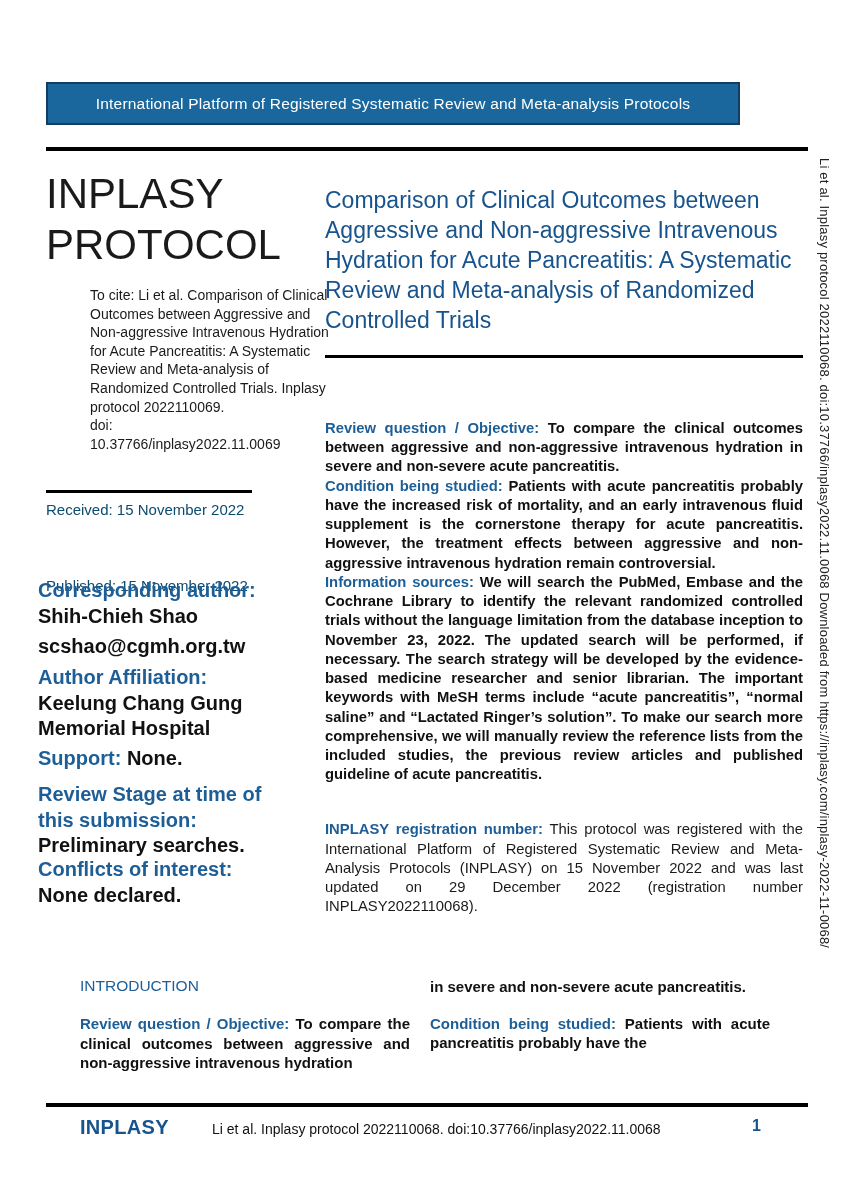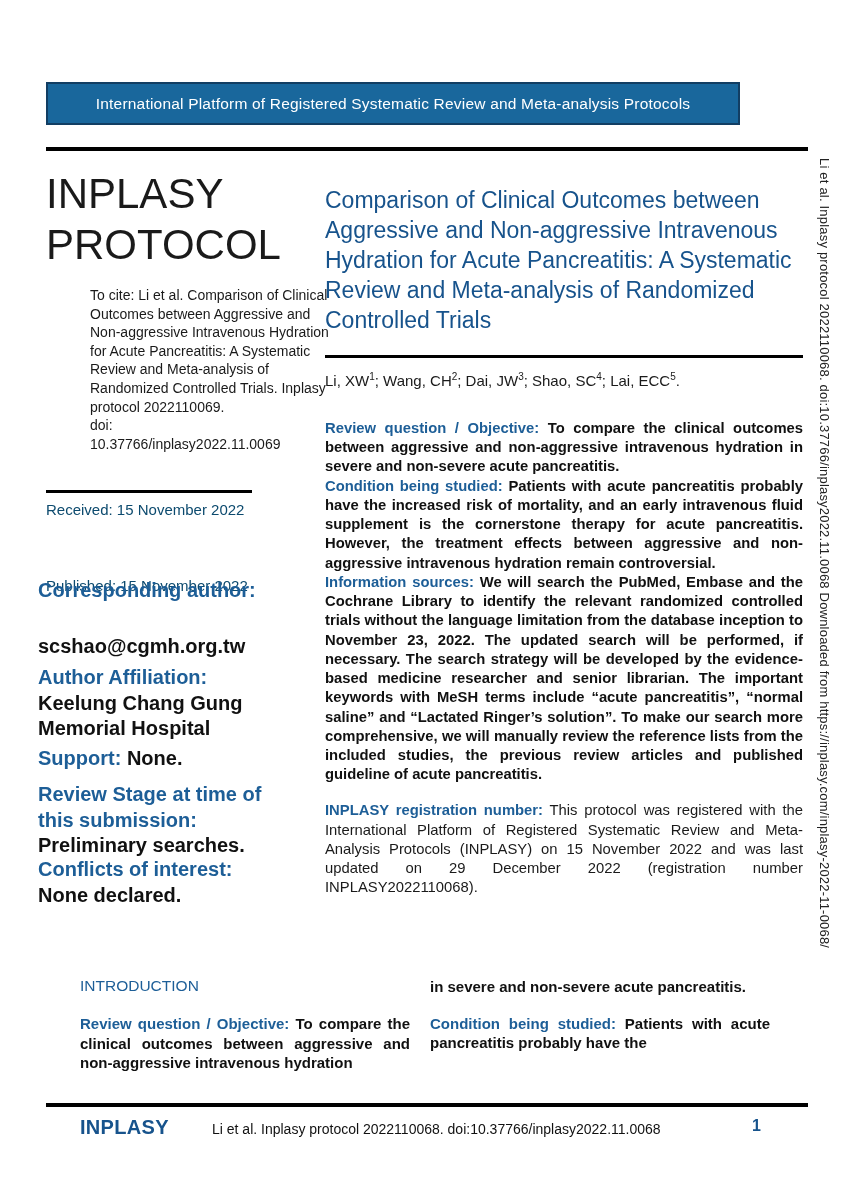--- a/index.html
+++ b/index.html
@@ -42,21 +42,21 @@
   .title{
     position:absolute;left:325px;top:186px;width:480px;
     font-size:23px;line-height:1.3;font-weight:normal;color:#17538C;
   }
   .authors{position:absolute;left:325px;top:371px;width:478px;font-size:15px;color:#1a1a1a;}
   .authors sup{font-size:10px;}
   .body-col{position:absolute;left:325px;top:419px;width:478px;}
   .body-col p{margin:0;font-size:14.8px;line-height:1.3;text-align:justify;}
   .body-col p.boldpara{font-weight:bold;color:#111;}
   .body-col p .lead{color:#1D5E97;font-weight:bold;}
-  .body-col p.regpara{font-weight:normal;color:#1a1a1a;margin-top:17px;}
+  .body-col p.regpara{font-weight:normal;color:#1a1a1a;margin-top:36px;}
   .body-col p.regpara .lead{font-weight:bold;}
 
   
   .intro-heading{position:absolute;left:80px;top:977px;font-size:15.5px;font-weight:normal;color:#1D5E97;}
   .intro-left{position:absolute;left:80px;top:1014px;width:330px;font-size:15px;line-height:1.3;text-align:justify;font-weight:bold;color:#111;}
   .intro-left .lead,.intro-right .lead{color:#1D5E97;font-weight:bold;}
   .intro-right{position:absolute;left:430px;top:977px;width:340px;font-size:15px;line-height:1.3;text-align:justify;font-weight:bold;color:#111;}
   .intro-right .para2{display:block;margin-top:17px;}
 
   
@@ -93,20 +93,21 @@
     <span class="blk">10.37766/inplasy2022.11.0069</span>
   </div>
 
   <div class="rule rule-left"></div>
 
   <div class="dateline received">Received: 15 November 2022</div>
   <div class="dateline published">Published: 15 November 2022</div>
 
   <div class="metablock m-corr">
     <span class="lbl blk">Corresponding author:</span>
+    <span class="val blk">Shih-Chieh Shao</span>
   </div>
 
   <div class="metablock m-email">
     <span class="val">scshao@cgmh.org.tw</span>
   </div>
 
   <div class="metablock m-support">
     <span class="lbl">Support:</span>
     <span class="val">None.</span>
   </div>
@@ -123,23 +124,20 @@
 
   <div class="metablock m-conf">
     <span class="lbl blk">Conflicts of interest:</span>
     <span class="val blk">None declared.</span>
   </div>
 
   <div class="title">Comparison of Clinical Outcomes between Aggressive and Non-aggressive Intravenous Hydration for Acute Pancreatitis: A Systematic Review and Meta-analysis of Randomized Controlled Trials</div>
 
   <div class="rule rule-right"></div>
 
-  <div class="authors">
-    <span>Li, XW</span><sup>1</sup><span>; Wang, CH</span><sup>2</sup><span>; Dai, JW</span><sup>3</sup><span>; Shao, SC</span><sup>4</sup><span>; Lai, ECC</span><sup>5</sup><span>.</span>
-  </div>
 
   <div class="body-col">
     <p class="boldpara"><span class="lead">Review question / Objective:</span><span> To compare the clinical outcomes between aggressive and non-aggressive intravenous hydration in severe and non-severe acute pancreatitis.</span></p>
     <p class="boldpara"><span class="lead">Condition being studied:</span><span> Patients with acute pancreatitis probably have the increased risk of mortality, and an early intravenous fluid supplement is the cornerstone therapy for acute pancreatitis. However, the treatment effects between aggressive and non-aggressive intravenous hydration remain controversial.</span></p>
     <p class="boldpara"><span class="lead">Information sources:</span><span> We will search the PubMed, Embase and the Cochrane Library to identify the relevant randomized controlled trials without the language limitation from the database inception to November 23, 2022. The updated search will be performed, if necessary. The search strategy will be developed by the evidence-based medicine researcher and senior librarian. The important keywords with MeSH terms include “acute pancreatitis”, “normal saline” and “Lactated Ringer’s solution”. To make our search more comprehensive, we will manually review the reference lists from the included studies, the previous review articles and published guideline of acute pancreatitis.</span></p>
     <p class="regpara"><span class="lead">INPLASY registration number:</span><span> This protocol was registered with the International Platform of Registered Systematic Review and Meta-Analysis Protocols (INPLASY) on 15 November 2022 and was last updated on 29 December 2022 (registration number INPLASY2022110068).</span></p>
   </div>
 
   <div class="intro-heading">INTRODUCTION</div>
 

